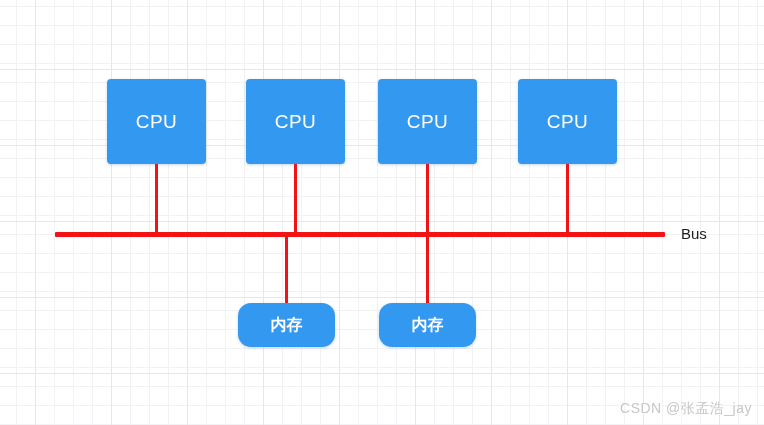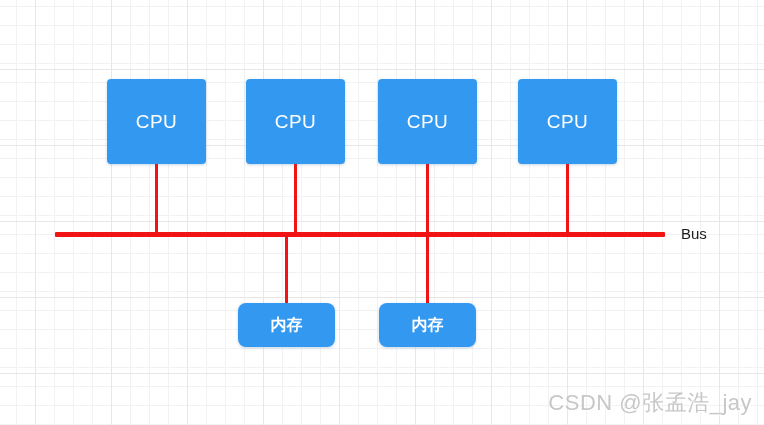--- a/index.html
+++ b/index.html
@@ -31,21 +31,21 @@
     width: 99px;
     height: 85px;
     border-radius: 4px;
     font-size: 19px;
     font-weight: 500;
     letter-spacing: 0.5px;
   }
   .memory-node {
     width: 97px;
     height: 44px;
-    border-radius: 8px;
+    border-radius: 13px;
     font-size: 16px;
     font-weight: 600;
   }
   .connector {
     position: absolute;
     width: 3px;
     background: var(--connector, #f21414);
   }
   .bus-line {
     position: absolute;
@@ -60,21 +60,21 @@
     position: absolute;
     left: 681px;
     top: 225px;
     font-size: 15px;
     color: var(--bus-label-color, #1b1b1b);
   }
   .watermark {
     position: absolute;
     right: 12px;
     bottom: 7px;
-    font-size: 22px;
+    font-size: 14px;
     color: var(--watermark-color, #c7c7c7);
     text-shadow: 1px 1px 0 #ffffff;
     letter-spacing: 0.5px;
   }
 </style>
 </head>
 <body>
 
 <div class="canvas">
 

